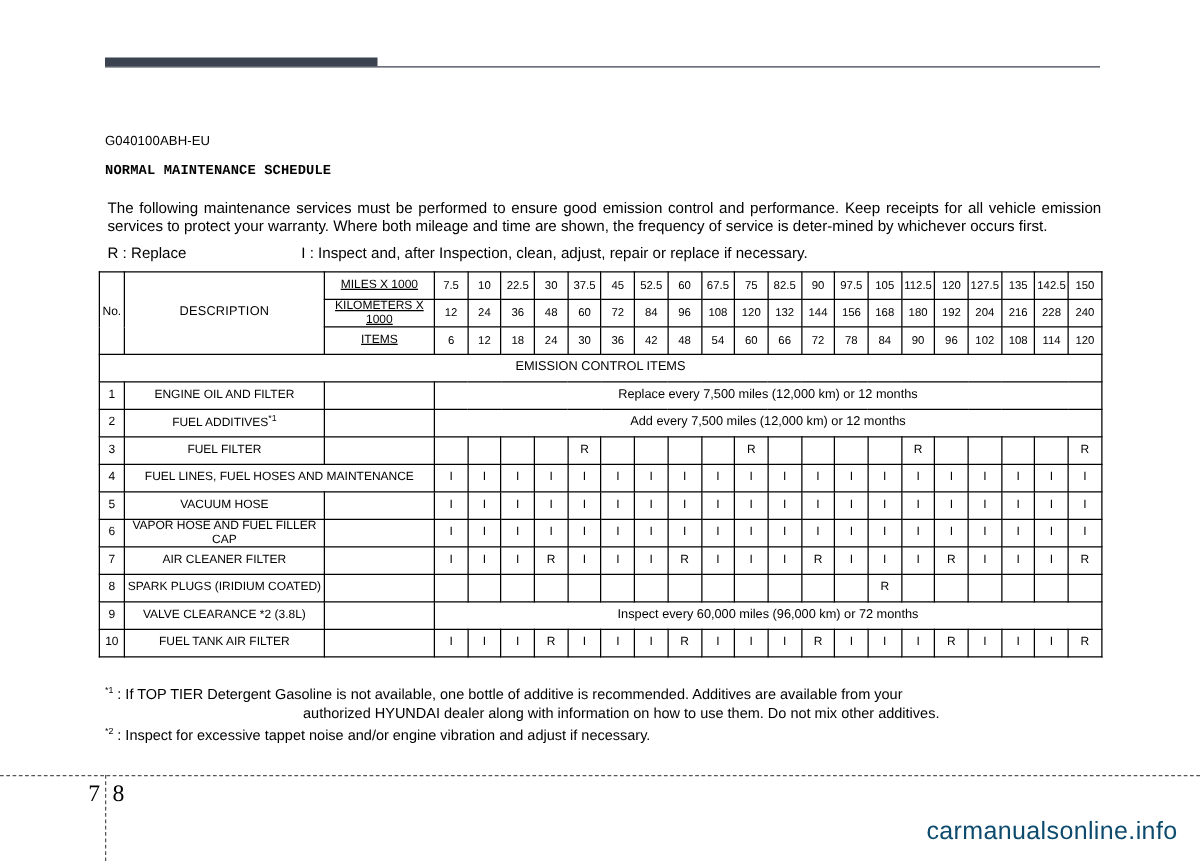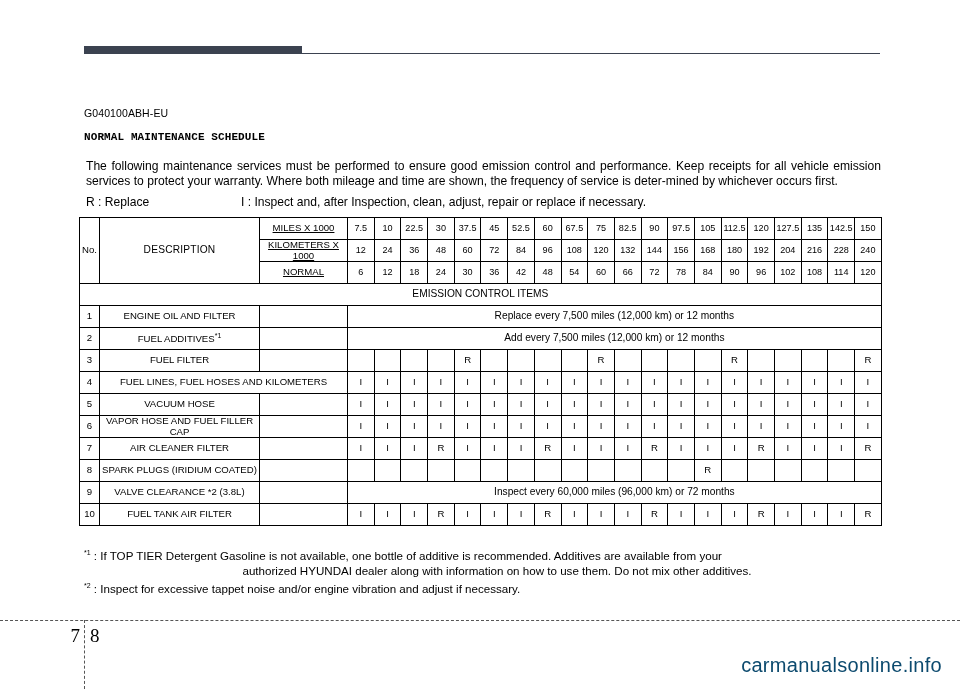--- a/index.html
+++ b/index.html
@@ -267,21 +267,21 @@
         <td class="cell-int">156</td>
         <td class="cell-int">168</td>
         <td class="cell-int">180</td>
         <td class="cell-int">192</td>
         <td class="cell-int">204</td>
         <td class="cell-int">216</td>
         <td class="cell-int">228</td>
         <td class="cell-int outer-right">240</td>
       </tr>
       <tr>
-        <td class="cell-unit thick-b thick-r">NORMAL</td>
+        <td class="cell-unit thick-b thick-r">ITEMS</td>
         <td class="cell-int thick-b">6</td>
         <td class="cell-int thick-b">12</td>
         <td class="cell-int thick-b">18</td>
         <td class="cell-int thick-b">24</td>
         <td class="cell-int thick-b">30</td>
         <td class="cell-int thick-b">36</td>
         <td class="cell-int thick-b">42</td>
         <td class="cell-int thick-b">48</td>
         <td class="cell-int thick-b">54</td>
         <td class="cell-int thick-b">60</td>
@@ -331,21 +331,21 @@
         <td class="cell-mark"></td>
         <td class="cell-mark">R</td>
         <td class="cell-mark"></td>
         <td class="cell-mark"></td>
         <td class="cell-mark"></td>
         <td class="cell-mark"></td>
         <td class="cell-mark outer-right">R</td>
       </tr>
       <tr>
         <td class="cell-no outer-left">4</td>
-        <td class="cell-desc thick-r" colspan="2">FUEL LINES, FUEL HOSES AND KILOMETERS</td>
+        <td class="cell-desc thick-r" colspan="2">FUEL LINES, FUEL HOSES AND MAINTENANCE</td>
         <td class="cell-mark">I</td>
         <td class="cell-mark">I</td>
         <td class="cell-mark">I</td>
         <td class="cell-mark">I</td>
         <td class="cell-mark">I</td>
         <td class="cell-mark">I</td>
         <td class="cell-mark">I</td>
         <td class="cell-mark">I</td>
         <td class="cell-mark">I</td>
         <td class="cell-mark">I</td>

